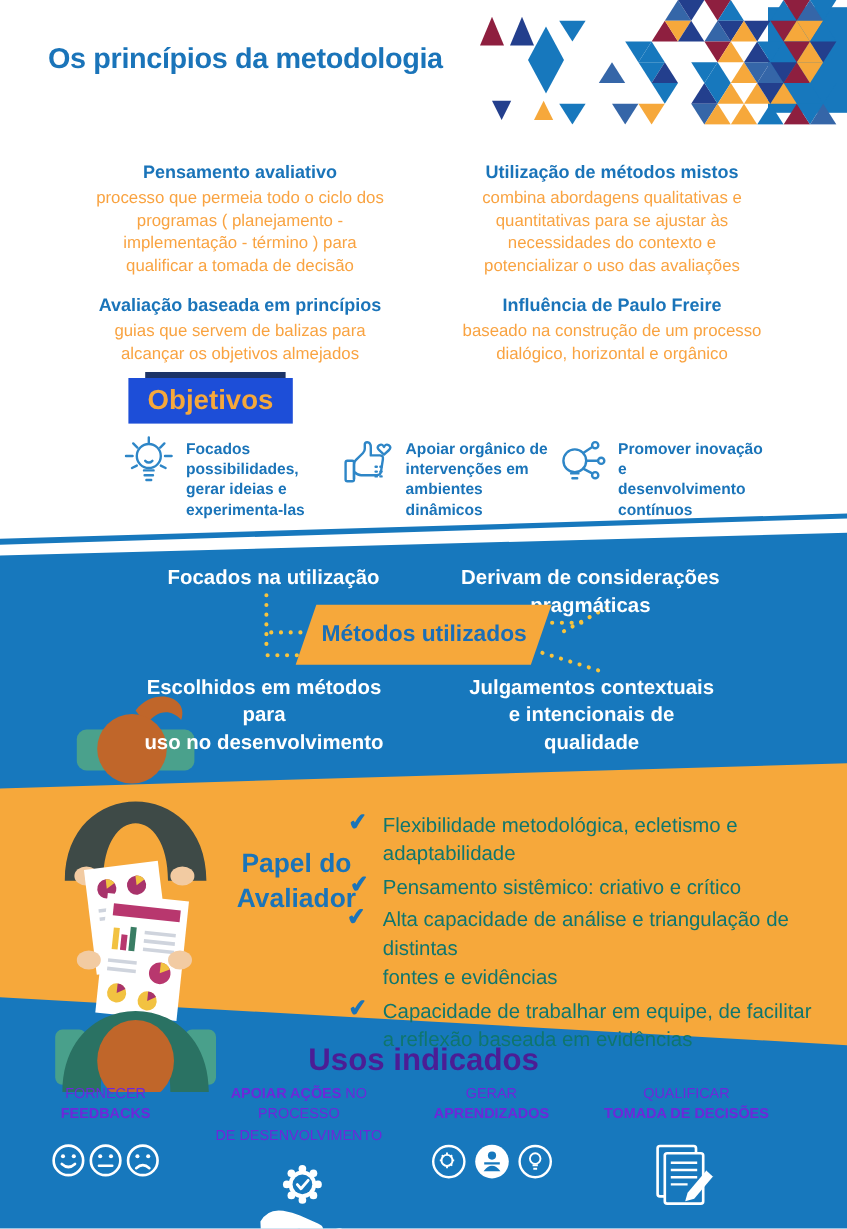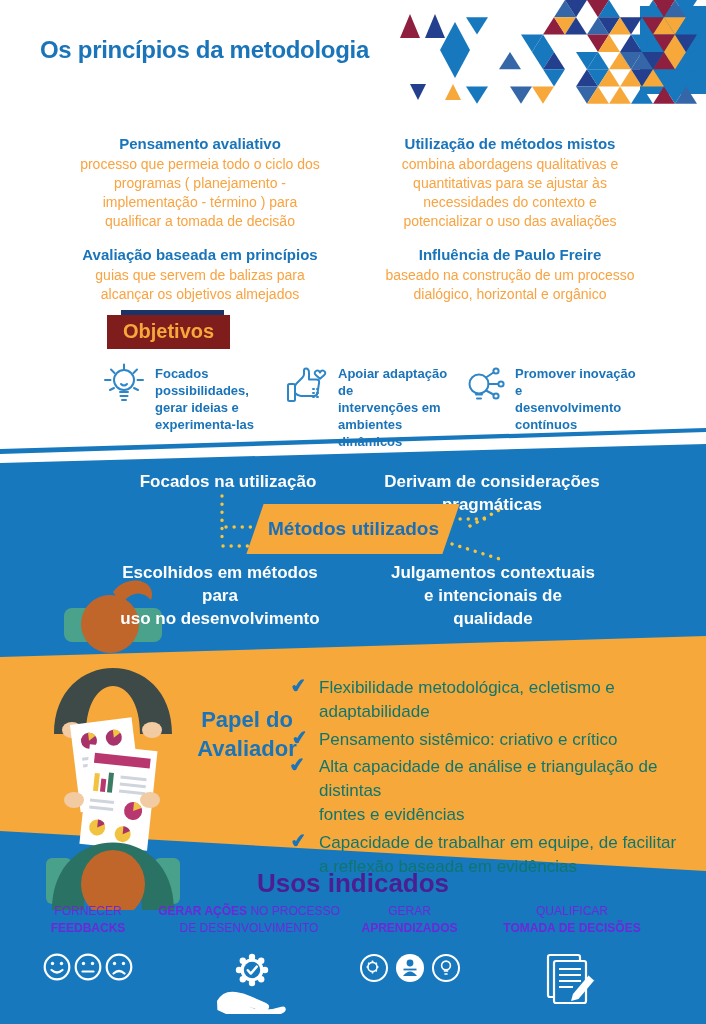--- a/index.html
+++ b/index.html
@@ -19,21 +19,21 @@
               color:#1a74b9;letter-spacing:-0.3px;z-index:3;}
 
   
   .principle{width:330px;text-align:center;z-index:3;}
   .principle h3{margin:0 0 3px 0;font-size:15px;font-weight:bold;color:#1a74b9;}
   .principle p{margin:0;font-size:14px;line-height:1.35;color:#f9a341;}
   #p1{left:35px;top:135px;} #p2{left:345px;top:135px;}
   #p3{left:35px;top:246px;} #p4{left:345px;top:246px;}
 
   
-  .badge{left:107px;top:315px;background:#7f1d1d;color:#f6a83b;font-size:20px;
+  .badge{left:107px;top:315px;background:#1d4ed8;color:#f6a83b;font-size:23px;
          font-weight:bold;padding:5px 16px 6px 16px;z-index:3;}
   .badge:before{content:"";position:absolute;left:14px;right:6px;top:-5px;height:5px;
                 background:#1c3366;}
 
   
   .obj-item{top:363px;display:flex;gap:9px;align-items:flex-start;z-index:3;}
   #obj1{left:102px;width:176px;} #obj2{left:283px;width:182px;} #obj3{left:462px;width:182px;}
   .obj-item .txt{font-size:13px;font-weight:bold;color:#1a74b9;line-height:1.3;padding-top:3px;}
   .obj-icon{flex:0 0 auto;}
 
@@ -192,21 +192,21 @@
 </div>
 <div class="abs obj-item" id="obj2">
   <svg class="obj-icon" width="46" height="46" viewBox="0 0 46 46">
     <g stroke="#2e86c7" stroke-width="2" fill="none" stroke-linecap="round" stroke-linejoin="round">
       <rect x="5" y="21" width="7" height="17" rx="1.5"></rect>
       <path d="M12,36 v-12 q0,-2 1.5,-3.5 l6,-6 q1.5,-1.5 1.5,-3.5 v-3.5 q0,-2 2,-2 q3,0 3,4.5 v6.5 h7.5 q3,0 2.6,3 l-1.6,10.5 q-0.5,3 -3.5,3 h-13 q-3,0 -6,-3 z"></path>
       <path d="M30,26 h5 M30,30 h5 M30,34 h5" stroke-dasharray="1 3"></path>
       <path d="M37,9.5 q-1.5,-3 -4,-1.5 q-2.6,1.8 0,4.2 l4,3.6 l4,-3.6 q2.6,-2.4 0,-4.2 q-2.5,-1.5 -4,1.5 z"></path>
     </g>
   </svg>
-  <div class="txt pre">Apoiar adaptação de
+  <div class="txt pre">Apoiar orgânico de
 intervenções em ambientes
 dinâmicos</div>
 </div>
 <div class="abs obj-item" id="obj3">
   <svg class="obj-icon" width="44" height="46" viewBox="0 0 44 46">
     <g stroke="#2e86c7" stroke-width="2" fill="none" stroke-linecap="round">
       <circle cx="17" cy="21" r="9.5"></circle>
       <path d="M14,31.5 h6 M15,35.5 h4"></path>
       <circle cx="34" cy="8" r="2.6"></circle>
           <circle cx="39" cy="21" r="2.6"></circle>
@@ -330,21 +330,21 @@
             <circle cx="50.5" cy="11.5" r="1.7"></circle>
         <circle cx="72.5" cy="11.5" r="1.7"></circle>
             <circle cx="81.5" cy="11.5" r="1.7"></circle>
       </g>
     </svg>
   </div>
 </div>
 
 <div class="abs ucol" id="uc2">
   <div class="uhead">
-    <span class="b">GERAR AÇÕES</span><span> NO PROCESSO</span><br>
+    <span class="b">APOIAR AÇÕES</span><span> NO PROCESSO</span><br>
     <span>DE DESENVOLVIMENTO</span>
   </div>
   <div class="uicon">
     <svg width="74" height="62" viewBox="0 0 74 62">
       <g fill="#ffffff">
         <circle cx="53" cy="18" r="3.2"></circle>
             <circle cx="49.2" cy="27.2" r="3.2"></circle>
             <circle cx="40" cy="31" r="3.2"></circle>
         <circle cx="30.8" cy="27.2" r="3.2"></circle>
             <circle cx="27" cy="18" r="3.2"></circle>

